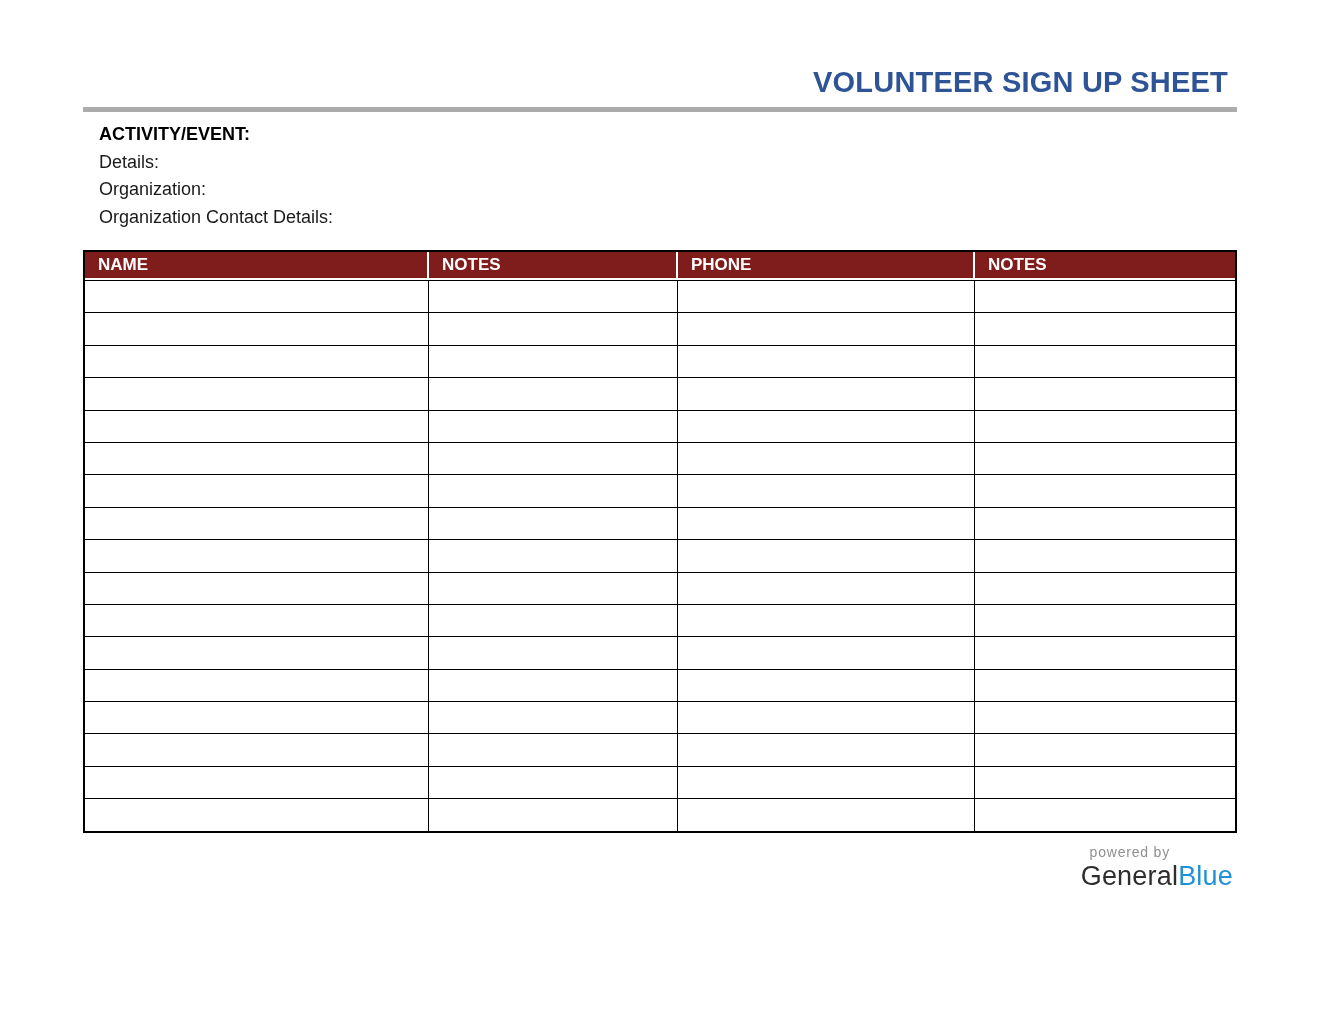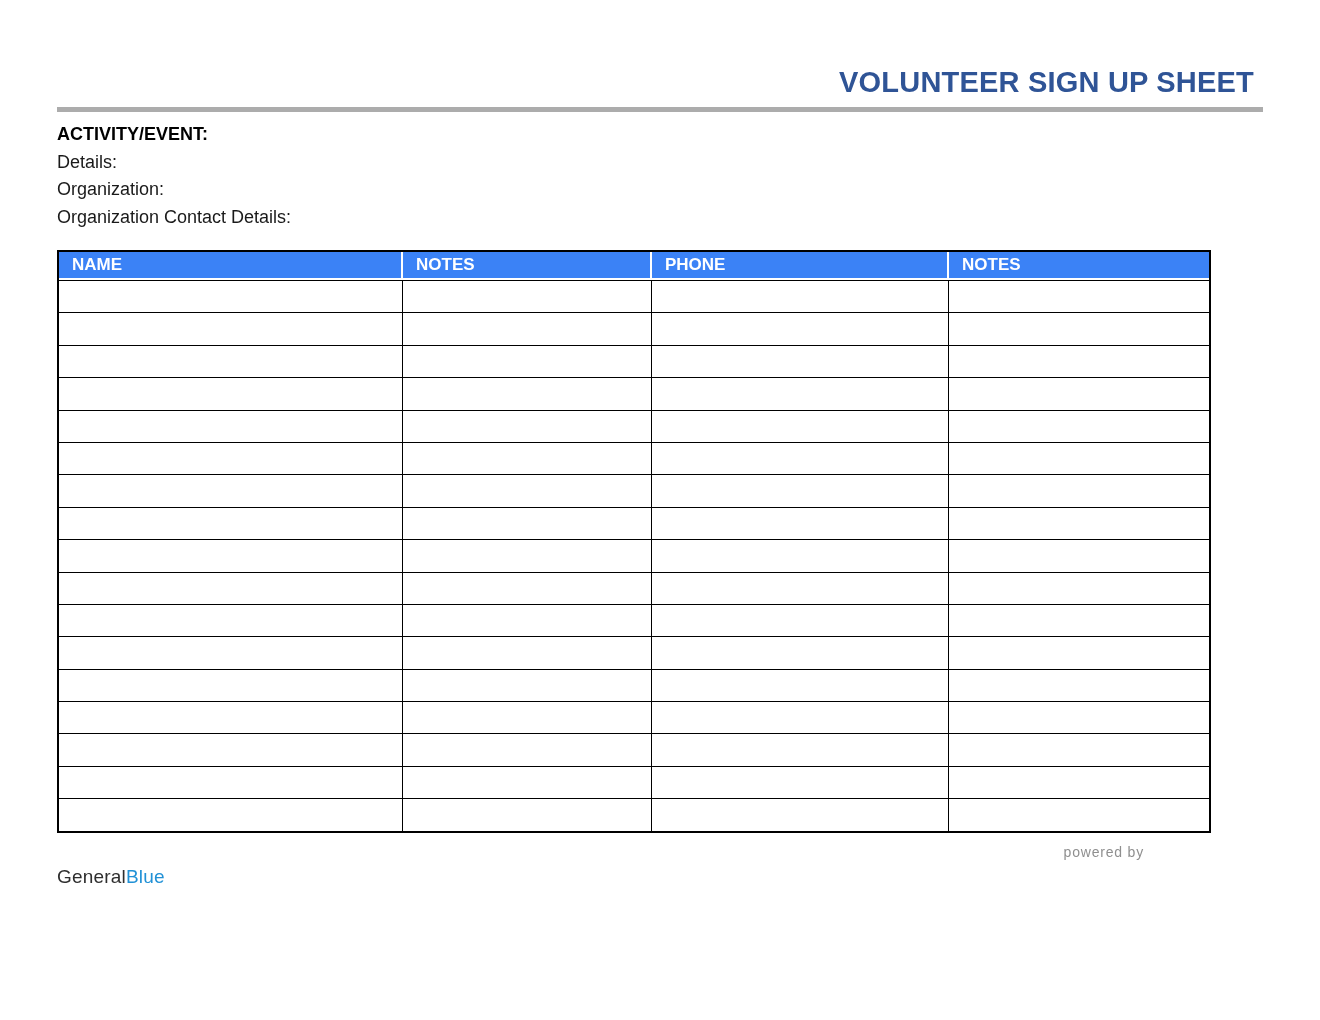--- a/index.html
+++ b/index.html
@@ -9,21 +9,21 @@
     font-family: "Liberation Sans", sans-serif;
   }
   .page {
     position: relative;
     width: 1320px;
     height: 1020px;
     background: #ffffff;
     overflow: hidden;
   }
   .content {
-    padding: 0 57px;
+    padding: 0 83px;
   }
   .title {
     margin: 0;
     padding: 64px 9px 0 0;
     text-align: right;
     font-size: 29px;
     line-height: 36px;
     font-weight: bold;
     color: #2F5496;
     letter-spacing: 0.2px;
@@ -34,35 +34,36 @@
     margin-top: 7px;
   }
   .info {
     margin-top: 9px;
     font-size: 18px;
     color: #1a1a1a;
   }
   .info .line {
     line-height: 27.5px;
     white-space: pre;
+    margin-left: 16px;
   }
   .info .line.bold {
     font-weight: bold;
     color: #000000;
   }
   table.signup {
     margin-top: 19px;
     width: 1150px;
     table-layout: fixed;
     border-collapse: separate;
     border-spacing: 0;
     border: 2px solid #000000;
   }
   table.signup thead th {
-    background: #3b82f6;
+    background: #7f1d1d;
     color: #FFFFFF;
     font-size: 17px;
     font-weight: bold;
     text-align: left;
     vertical-align: middle;
     height: 26px;
     padding: 0 0 0 13px;
     border-right: 2px solid #FFFFFF;
     border-bottom: 2px solid #FFFFFF;
   }
@@ -87,23 +88,23 @@
   }
   .powered {
     text-align: right;
     padding-right: 67px;
     font-size: 14px;
     line-height: 17px;
     letter-spacing: 0.8px;
     color: #8F8F8F;
   }
   .brand {
-    text-align: left;
+    text-align: right;
     padding-right: 4px;
-    font-size: 19px;
+    font-size: 27px;
     line-height: 31px;
     letter-spacing: 0.2px;
   }
   .brand .dark { color: #2E2E2E; }
   .brand .blue { color: #2191D6; }
 </style>
 </head>
 <body>
 
 <div class="page">

